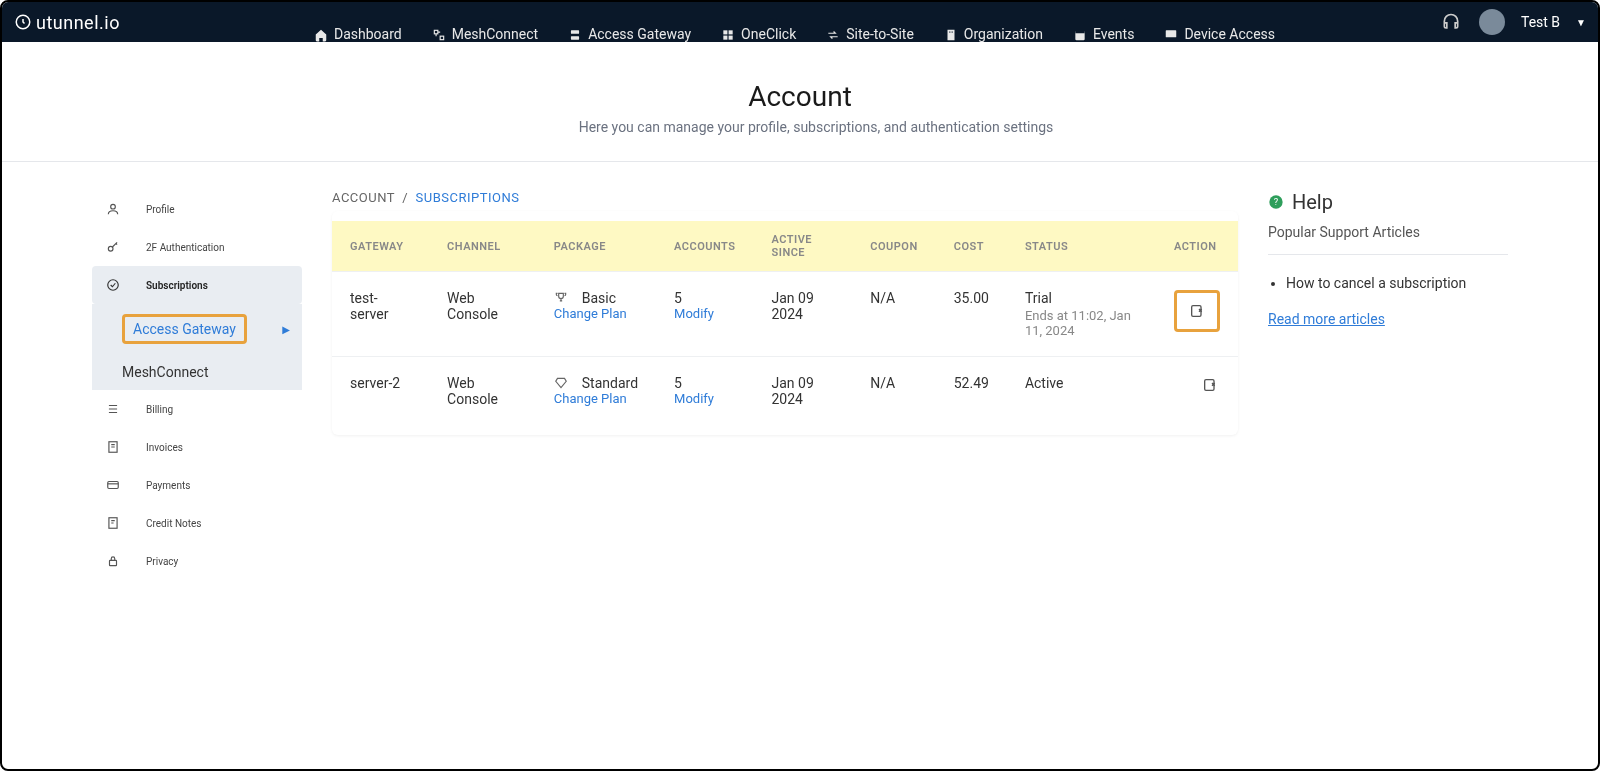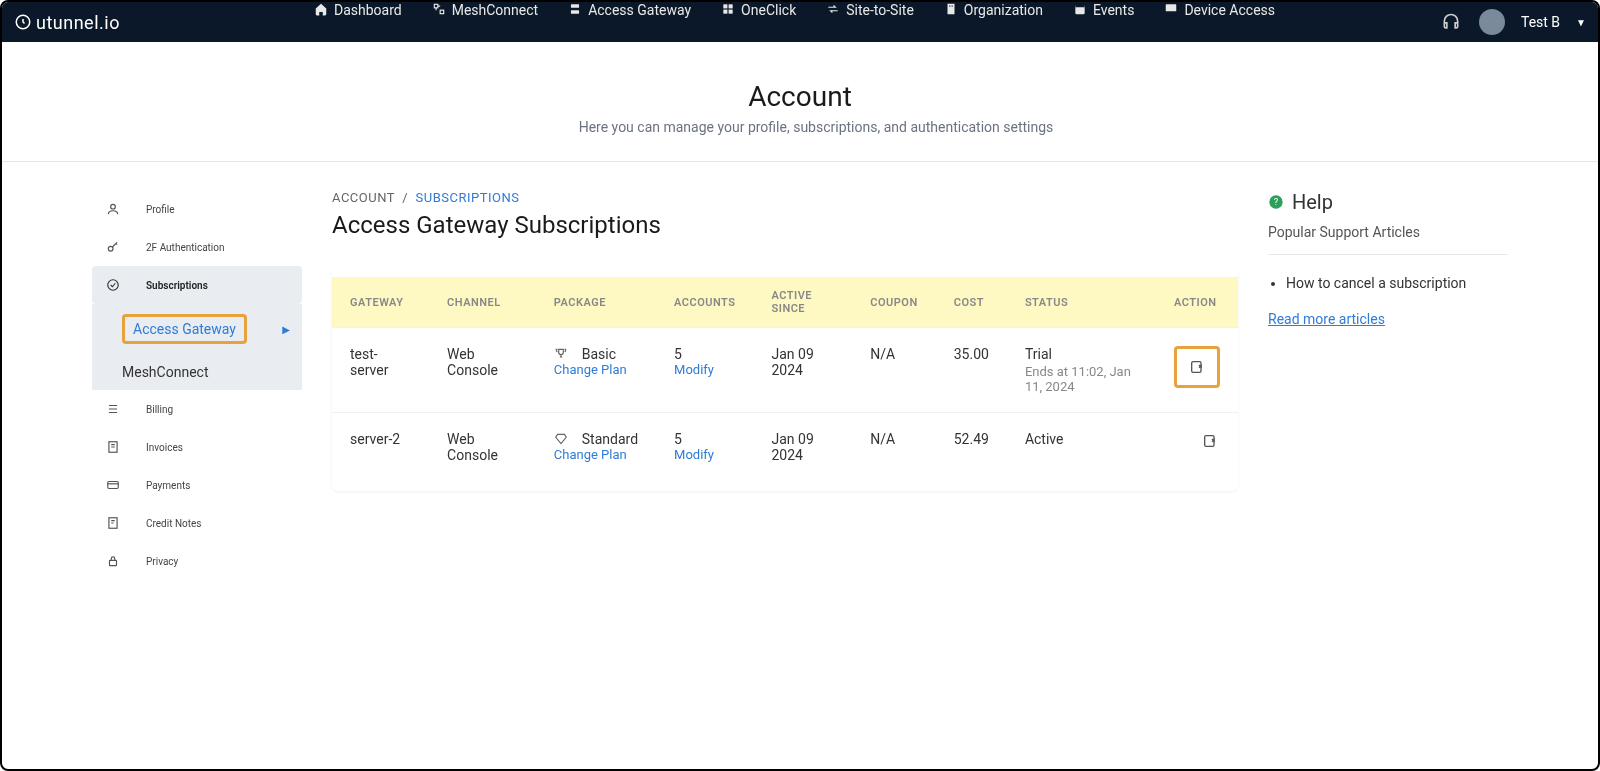--- a/index.html
+++ b/index.html
@@ -1,21 +1,21 @@
 <!DOCTYPE html>
 <html><head>
 <meta charset="utf-8">
 <style>
 * { margin: 0; padding: 0; box-sizing: border-box; font-family: -apple-system, BlinkMacSystemFont, "Segoe UI", Roboto, sans-serif; }
 body { background: #fff; color: #333; width: 1600px; height: 771px; overflow: hidden; border: 2px solid #000; border-radius: 8px; }
 .topnav { background: #0a1829; height: 40px; display: flex; align-items: center; padding: 0 12px; color: #fff; }
 .logo { display: flex; align-items: center; font-size: 18px; font-weight: 400; letter-spacing: 0.5px; text-align: right; }
 .logo svg { margin-right: 4px; }
 .nav-items { display: flex; margin-left: 180px; gap: 2px; }
-.nav-item { display: flex; align-items: flex-start; padding: 0 14px; height: 40px; color: #e8e8e8; font-size: 14px; cursor: pointer; gap: 6px; }
+.nav-item { display: flex; align-items: flex-end; padding: 0 14px; height: 40px; color: #e8e8e8; font-size: 14px; cursor: pointer; gap: 6px; }
 .nav-right { margin-left: auto; display: flex; align-items: center; gap: 18px; }
 .avatar { width: 26px; height: 26px; border-radius: 50%; background: #7a8a9a; }
 .user-drop { display: flex; align-items: center; gap: 16px; font-size: 14px; cursor: pointer; }
 .caret-down { font-size: 10px; }
 
 .page-header { text-align: center; padding: 38px 0 26px; border-bottom: 1px solid #e5e7eb; }
 .page-title { font-size: 28px; font-weight: 400; color: #1a1a1a; margin-bottom: 6px; }
 .page-sub { font-size: 14px; color: #6b7280; padding-left: 32px; }
 
 .content-wrap { display: flex; padding: 28px 90px 0 90px; gap: 30px; }
@@ -213,21 +213,20 @@
       <span>Privacy</span>
     </div>
   </div>
 
   <div class="main-col">
     <div class="breadcrumb">
       <span>ACCOUNT</span>
       &nbsp;<span>/</span>&nbsp;
       <a>SUBSCRIPTIONS</a>
     </div>
-    <div class="section-title">Access Gateway Subscriptions</div>
 
     <div class="card">
       <table class="sub-table">
         <thead>
           <tr>
             <th>GATEWAY</th>
             <th>CHANNEL</th>
             <th>PACKAGE</th>
             <th>ACCOUNTS</th>
             <th>ACTIVE SINCE</th>

